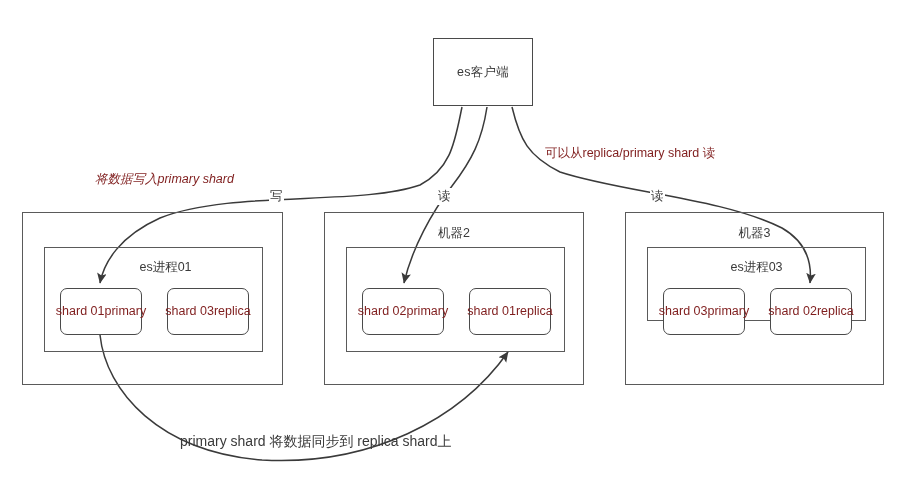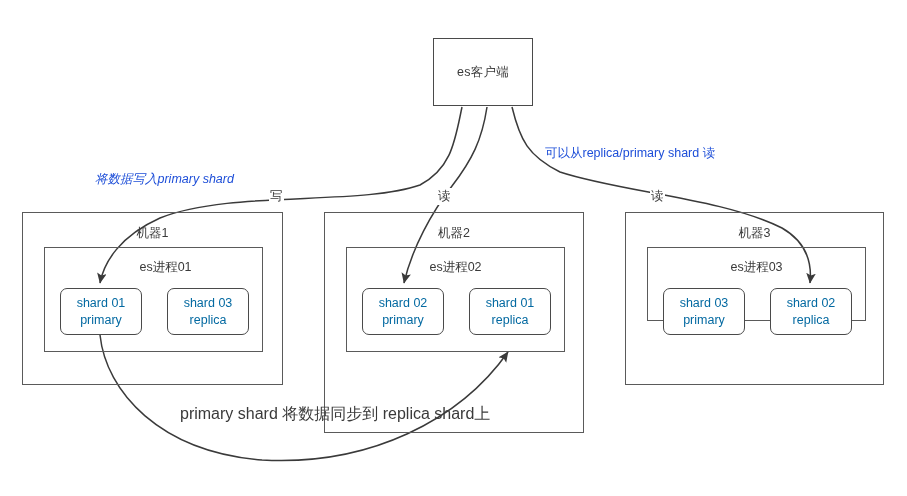--- a/index.html
+++ b/index.html
@@ -65,47 +65,47 @@
     font-size: 12.5px;
     color: #3a3a3a;
     white-space: nowrap;
   }
   .shard-box {
     position: absolute;
     box-sizing: border-box;
     border: 1.6px solid #4a4a4a;
     border-radius: 7px;
     display: flex;
-    flex-direction: column;
     align-items: center;
     justify-content: center;
     line-height: 1.35;
     font-size: 12.5px;
-    color: #0369a1;
+    color: #7f1d1d;
     background: #ffffff;
   }
   .shard-line { white-space: nowrap; }
   .edge-label {
     position: absolute;
     font-size: 12.5px;
     color: #3a3a3a;
     white-space: nowrap;
     background: #ffffff;
     padding: 0 1px;
   }
   .caption {
     position: absolute;
-    font-size: 16px;
+    font-size: 14px;
     color: #3a3a3a;
     white-space: nowrap;
+    margin-top: 29px;
   }
   .flow-label {
     position: absolute;
     font-size: 12.5px;
-    color: #1d4ed8;
+    color: #7f1d1d;
     white-space: nowrap;
   }
 </style>
 </head>
 <body>
 
 <div id="stage">
 
   <svg class="svg-layer" viewBox="0 0 907 496">
     <defs>
@@ -121,38 +121,36 @@
     <path d="M 512,107 C 520,140 528,156 560,172 C 620,192 722,198 782,228 C 808,243 812,264 810,283" fill="none" stroke="#3a3a3a" stroke-width="1.5" marker-end="url(#arrowhead)"></path>
 
     <path d="M 100,335 C 106,392 160,452 262,460 C 370,466 460,420 508,352" fill="none" stroke="#3a3a3a" stroke-width="1.5" marker-end="url(#arrowhead)"></path>
   </svg>
 
   <div class="box client-box" style="left:433px; top:38px; width:100px; height:68px;">
     <span class="client-label">es客户端</span>
   </div>
 
   <div class="box machine-box" style="left:22px; top:212px; width:261px; height:173px;">
-    <div class="machine-title" style="top:12px;">机器1</div>
     <div class="box process-box" style="left:21px; top:34px; width:219px; height:105px;padding-left:12px;">
       <div class="process-title" style="top:11px;">es进程01</div>
       <div class="shard-box" style="left:15px; top:40px; width:82px; height:47px;">
         <span class="shard-line">shard 01</span>
         <span class="shard-line">primary</span>
       </div>
       <div class="shard-box" style="left:122px; top:40px; width:82px; height:47px;">
         <span class="shard-line">shard 03</span>
         <span class="shard-line">replica</span>
       </div>
     </div>
   </div>
 
-  <div class="box machine-box" style="left:324px; top:212px; width:260px; height:221px;">
+  <div class="box machine-box" style="left:324px; top:212px; width:260px; height:173px;">
     <div class="machine-title" style="top:12px;">机器2</div>
     <div class="box process-box" style="left:21px; top:34px; width:219px; height:105px;">
-      <div class="process-title" style="top:11px;">es进程02</div>
       <div class="shard-box" style="left:15px; top:40px; width:82px; height:47px;">
         <span class="shard-line">shard 02</span>
         <span class="shard-line">primary</span>
       </div>
       <div class="shard-box" style="left:122px; top:40px; width:82px; height:47px;">
         <span class="shard-line">shard 01</span>
         <span class="shard-line">replica</span>
       </div>
     </div>
   </div>

